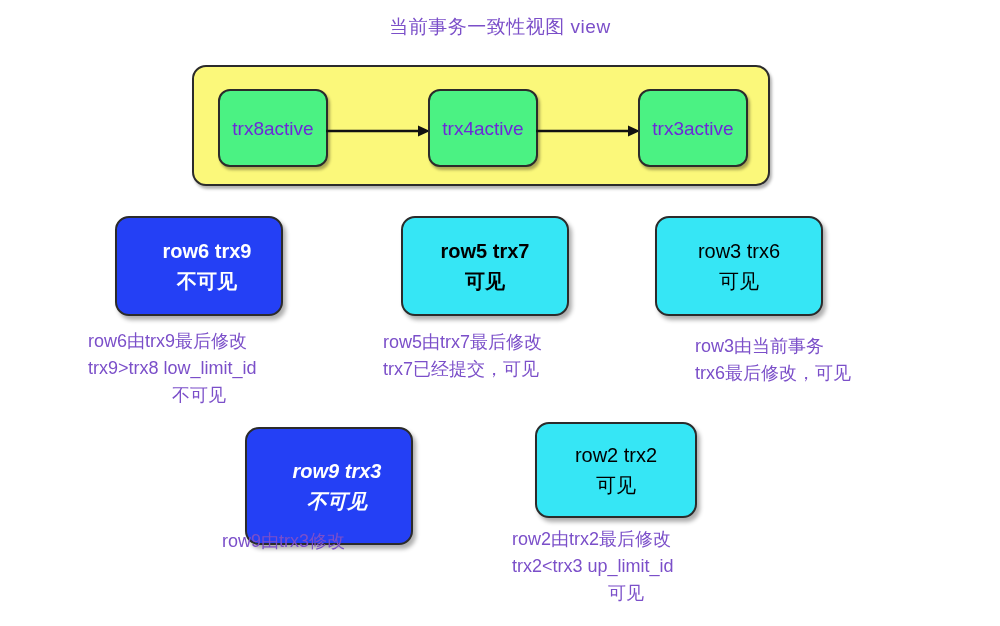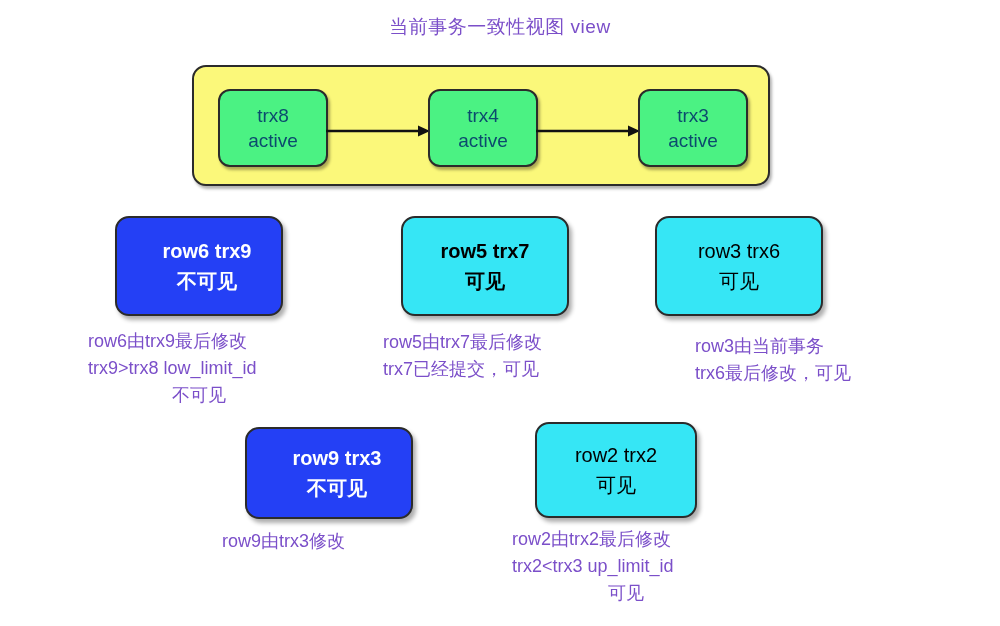--- a/index.html
+++ b/index.html
@@ -45,24 +45,24 @@
     position: absolute;
     top: 22px;
     width: 110px;
     height: 78px;
     background: #4BF283;
     border: 2px solid #2b2b2b;
     border-radius: 12px;
     box-sizing: border-box;
     box-shadow: 2px 3px 3px rgba(0,0,0,0.32);
     display: flex;
-    flex-direction: column;
+    flex-direction: row;
     align-items: center;
     justify-content: center;
-    color: #0c4a6e;
+    color: #6d28d9;
     font-size: 19px;
     line-height: 25px;
   }
   #trx-node-8 { left: 24px; }
   #trx-node-4 { left: 234px; }
   #trx-node-3 { left: 444px; }
 
   .trx-arrow {
     position: absolute;
     top: 58px;
@@ -99,21 +99,21 @@
   }
   .row-box.cyan {
     background: #36E6F5;
     color: #000000;
     font-weight: normal;
   }
 
   #row-box-row6 { left: 115px; top: 216px; width: 168px; height: 100px; }
   #row-box-row5 { left: 401px; top: 216px; width: 168px; height: 100px; }
   #row-box-row3 { left: 655px; top: 216px; width: 168px; height: 100px; }
-  #row-box-row9 { left: 245px; top: 427px; width: 168px; height: 92px; }
+  #row-box-row9 { left: 245px; top: 427px; width: 168px; height: 118px; font-style: italic; }
   #row-box-row2 { left: 535px; top: 422px; width: 162px; height: 96px; }
 
   
   .caption {
     position: absolute;
     color: #7B4FC9;
     font-size: 18px;
     line-height: 27px;
     white-space: pre;
   }

